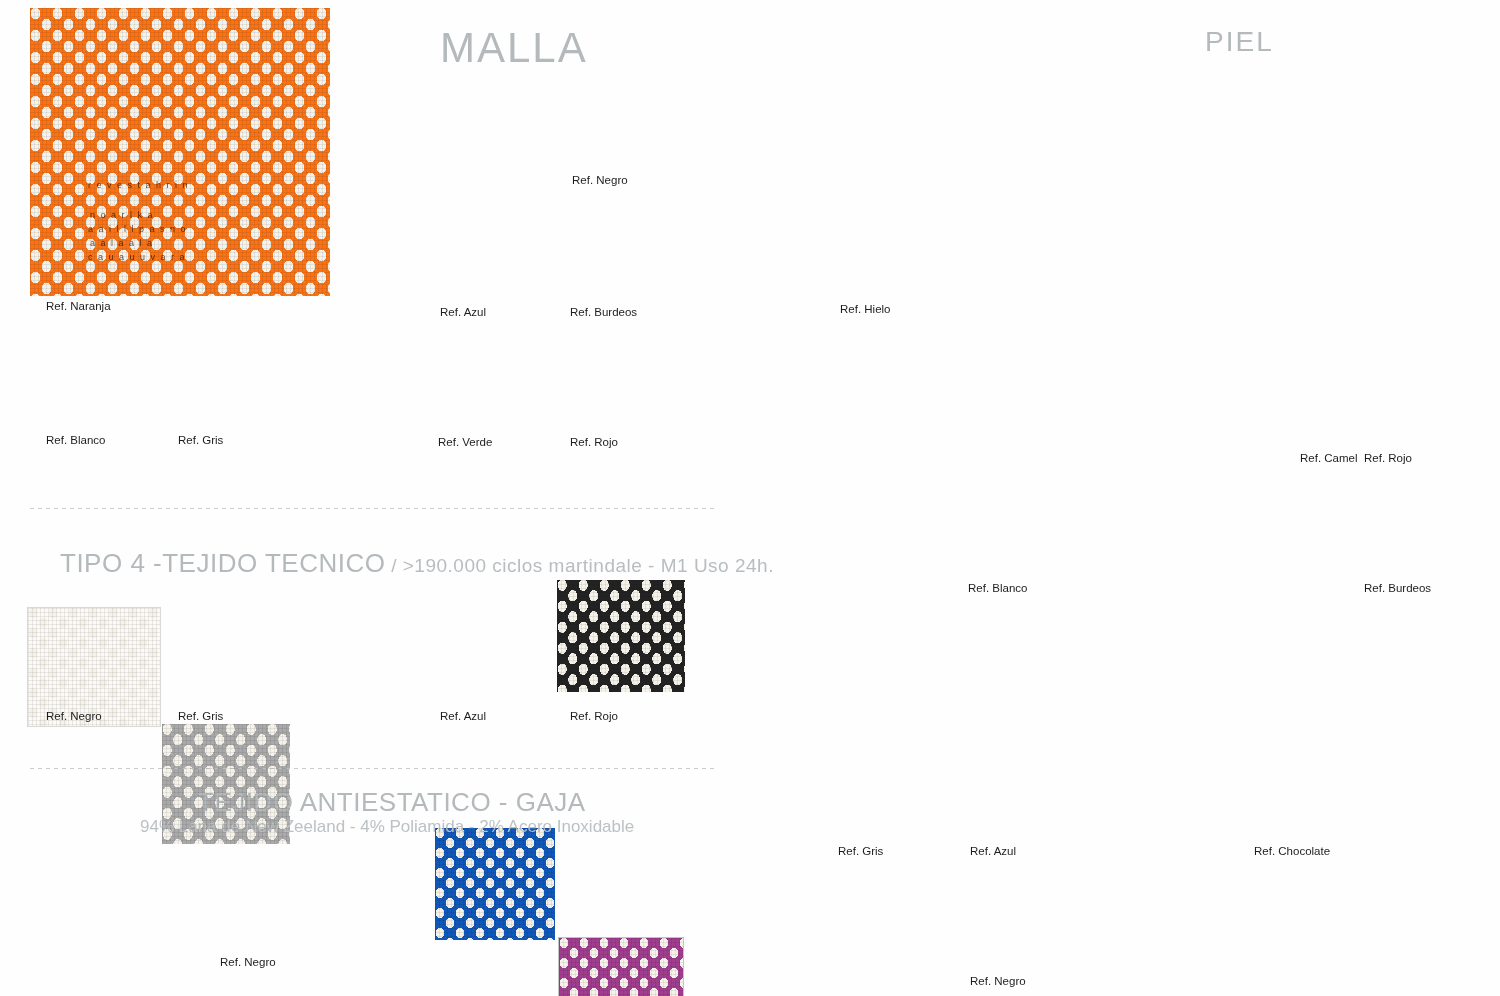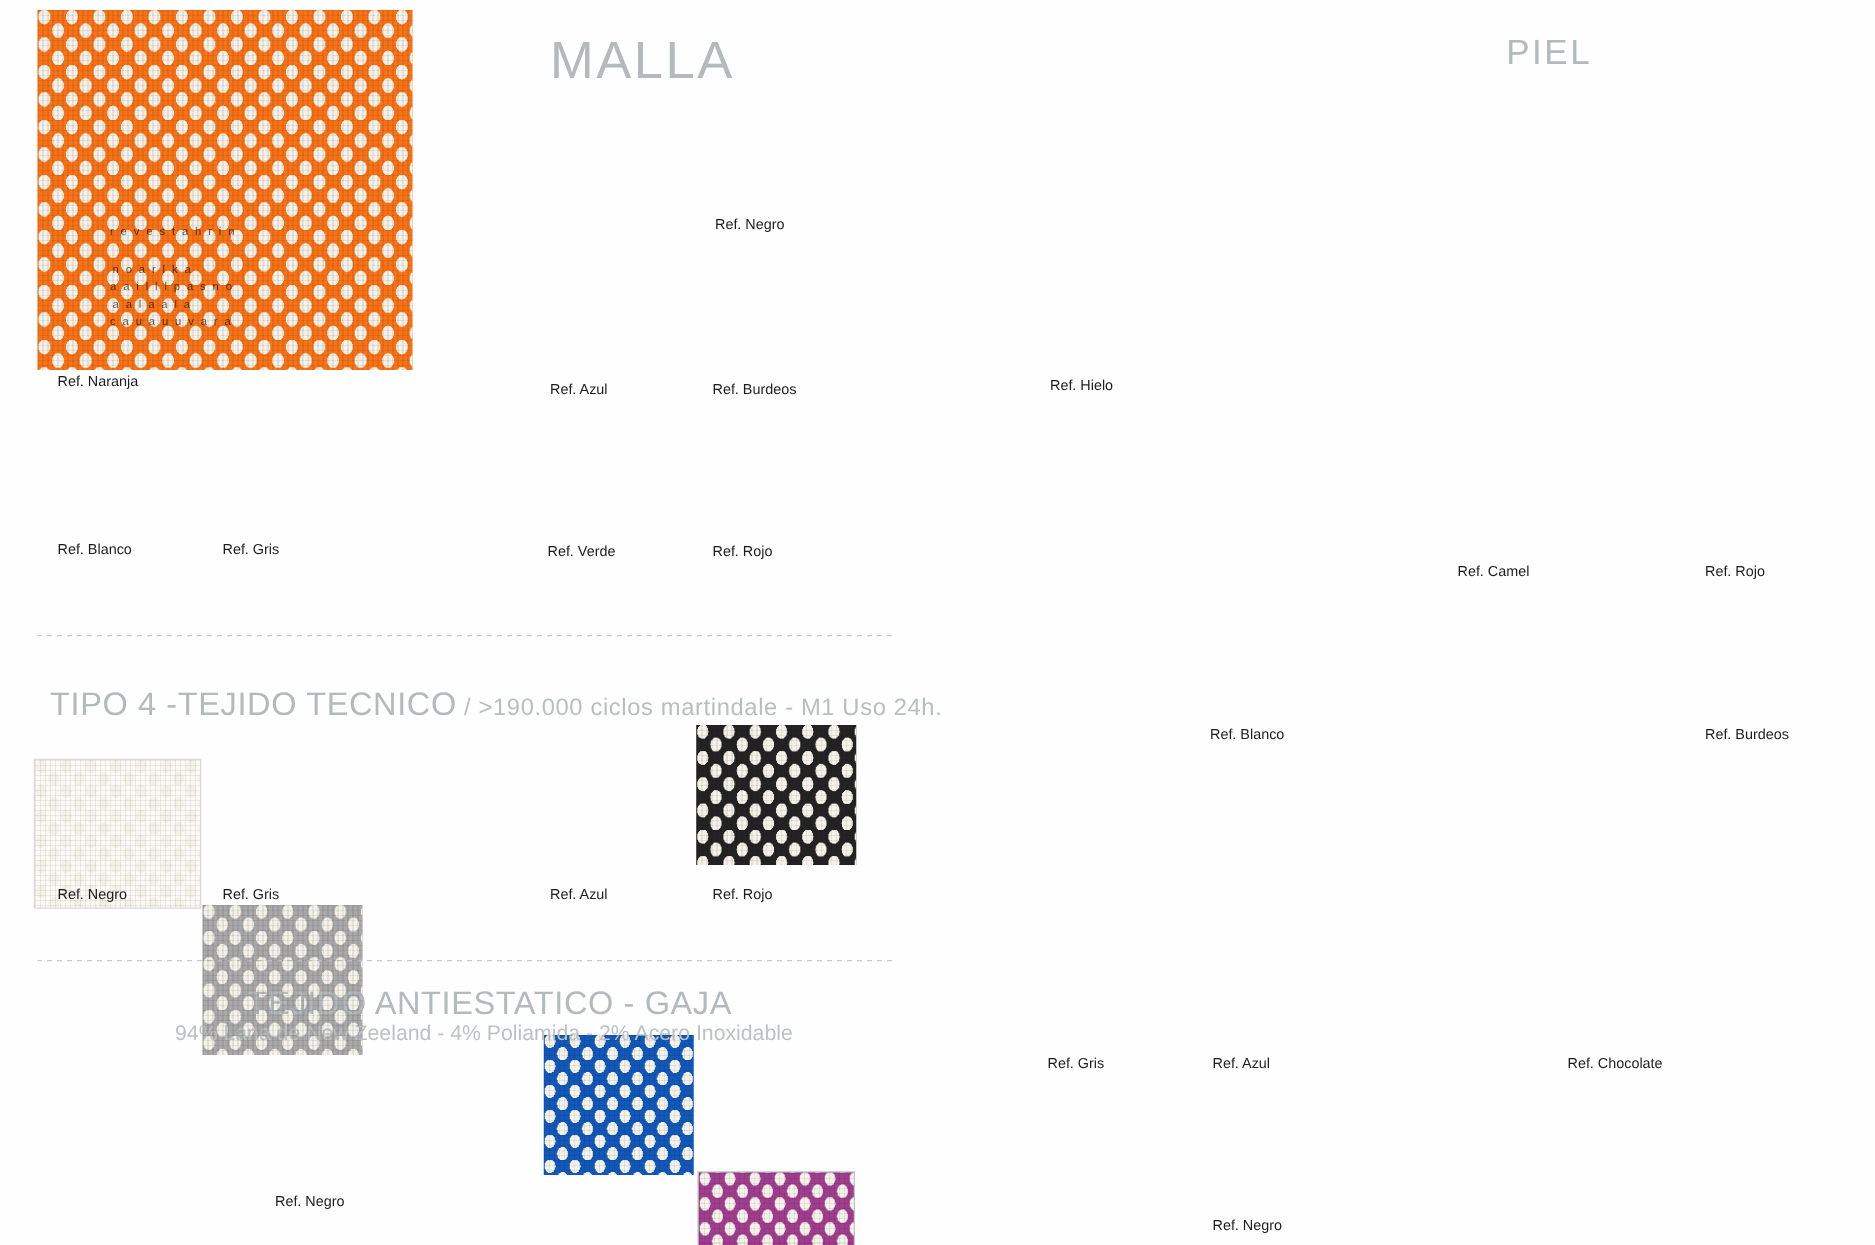--- a/index.html
+++ b/index.html
@@ -16,21 +16,21 @@
     position:absolute;color:#b4b9bc;font-weight:400;
     letter-spacing:1px;white-space:nowrap;
   }
   .hdr-malla{left:440px;top:24px;font-size:42px;letter-spacing:2px;}
   .hdr-piel{left:1205px;top:26px;font-size:28px;letter-spacing:2px;}
   .hdr-tipo5{left:1205px;top:66px;font-size:62px;letter-spacing:2px;color:#b9bec1;}
 
   .section-title{
     position:absolute;white-space:nowrap;color:#b4b9bc;font-weight:400;
   }
-  .st-tipo4{left:40px;top:548px;font-size:26px;letter-spacing:.5px;text-align:right;}
+  .st-tipo4{left:60px;top:548px;font-size:26px;letter-spacing:.5px;text-align:right;}
   .st-tipo4 .sub{font-size:19px;color:#b8bdc0;}
   .st-anti{left:198px;top:787px;font-size:26px;letter-spacing:.5px;}
   .st-anti-sub{left:140px;top:817px;font-size:17px;color:#bcc1c4;}
 
   
   .divider{
     position:absolute;height:1px;left:30px;width:684px;
     background-image:repeating-linear-gradient(to right,#c9cccd 0 4px,transparent 4px 8px);
   }
   .div-1{top:508px;}
@@ -138,21 +138,21 @@
 
   <div class="section-title st-anti">TEJIDO ANTIESTATICO - GAJA</div>
   <div class="section-title st-anti-sub">94% Lana de New Zeeland - 4% Poliamida - 2% Acero Inoxidable</div>
 
   <div class="lbl" style="left:220px;top:956px;">Ref. Negro</div>
 
   <div class="lbl" style="left:840px;top:303px;">Ref. Hielo</div>
 
   <div class="lbl" style="left:968px;top:582px;">Ref. Blanco</div>
 
-  <div class="lbl" style="left:1166px;top:452px;">Ref. Camel</div>
+  <div class="lbl" style="left:1300px;top:452px;">Ref. Camel</div>
 
   <div class="lbl" style="left:1364px;top:452px;">Ref. Rojo</div>
 
   <div class="lbl" style="left:1364px;top:582px;">Ref. Burdeos</div>
 
   <div class="lbl" style="left:838px;top:845px;">Ref. Gris</div>
 
   <div class="lbl" style="left:970px;top:845px;">Ref. Azul</div>
 
   <div class="lbl" style="left:970px;top:975px;">Ref. Negro</div>

